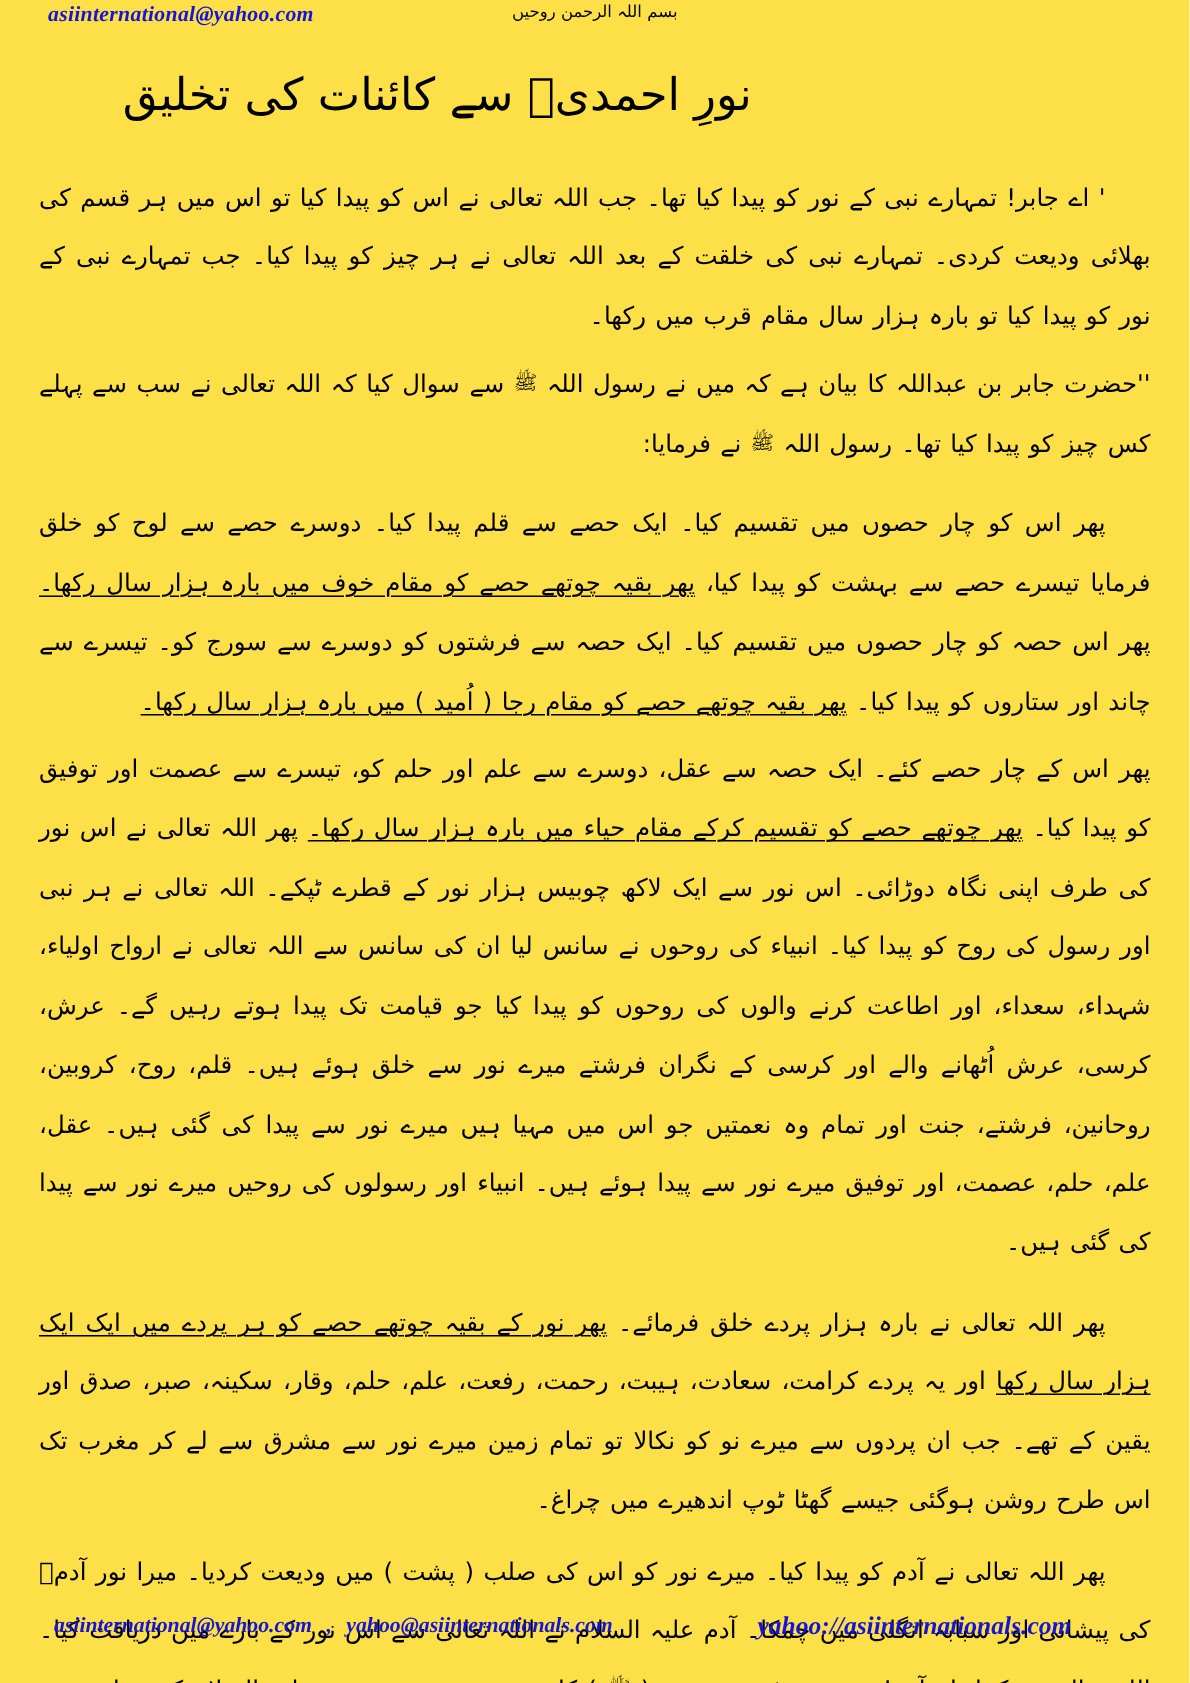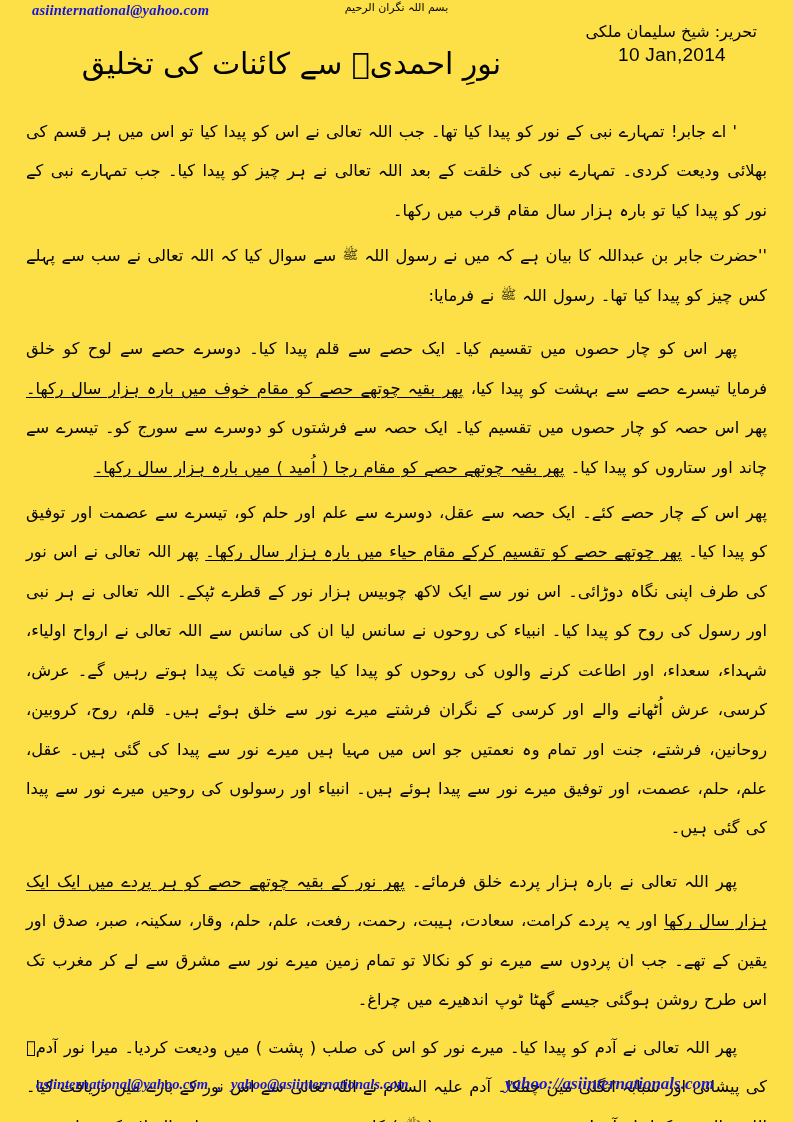--- a/index.html
+++ b/index.html
@@ -168,26 +168,22 @@
   }
 </style>
 </head>
 <body>
 
 <div class="page">
 
   <div class="header">
     <div class="hdr-email">asiinternational@yahoo.com</div>
 
-    <div class="hdr-bismillah">بسم اللہ نگران الرحیم</div>
-
-    <div class="hdr-author-block">
-      <div class="hdr-author">تحریر:  شیخ سلیمان ملکی</div>
-      <div class="hdr-date">10 Jan,2014</div>
-    </div>
+    <div class="hdr-bismillah">بسم اللہ الرحمن روحیں</div>
+
 
     <div class="hdr-title">نورِ احمدیؐ سے کائنات کی تخلیق</div>
   </div>
 
   <div class="body-wrap">
     <p class="para indent"><span>' اے جابر! تمہارے نبی کے نور کو پیدا کیا تھا۔ جب اللہ تعالی نے اس کو پیدا کیا تو اس میں ہر قسم کی بھلائی ودیعت کردی۔ تمہارے نبی کی خلقت کے بعد اللہ تعالی نے ہر چیز کو پیدا کیا۔ جب تمہارے نبی کے نور کو  پیدا کیا تو بارہ ہزار سال مقام قرب میں رکھا۔</span></p>
     <p class="para quote-open"><span>''حضرت جابر بن عبداللہ کا بیان ہے کہ میں نے رسول اللہ  </span><span class="sws">ﷺ</span><span>  سے سوال کیا کہ اللہ تعالی نے سب سے پہلے کس چیز کو پیدا کیا تھا۔ رسول اللہ  </span><span class="sws">ﷺ</span><span>  نے فرمایا:</span></p>
     <p class="para indent gap-before"><span>پھر اس کو چار حصوں میں تقسیم کیا۔ ایک حصے سے قلم پیدا کیا۔ دوسرے حصے سے لوح کو خلق فرمایا تیسرے حصے سے بہشت کو پیدا کیا، </span><u class="ul">پھر بقیہ چوتھے حصے کو مقام خوف میں بارہ ہزار سال رکھا۔</u><span> پھر اس حصہ کو چار حصوں میں تقسیم کیا۔ ایک حصہ سے فرشتوں کو دوسرے سے سورج کو۔ تیسرے سے چاند اور ستاروں کو پیدا کیا۔ </span><u class="ul">پھر بقیہ چوتھے حصے کو مقام رجا ( اُمید ) میں بارہ ہزار سال رکھا۔</u></p>
     <p class="para"><span>پھر اس کے چار حصے کئے۔ ایک حصہ سے عقل،  دوسرے سے علم اور حلم کو، تیسرے سے عصمت اور توفیق کو پیدا کیا۔  </span><u class="ul">پھر چوتھے حصے کو تقسیم کرکے مقام حیاء میں بارہ ہزار سال رکھا۔</u><span>  پھر اللہ تعالی نے اس نور کی طرف اپنی نگاہ دوڑائی۔ اس نور سے ایک لاکھ چوبیس ہزار نور کے قطرے ٹپکے۔ اللہ تعالی نے ہر نبی اور رسول کی روح کو پیدا کیا۔  انبیاء کی روحوں نے سانس لیا ان کی سانس سے اللہ تعالی نے ارواح اولیاء، شہداء، سعداء، اور اطاعت کرنے والوں کی روحوں کو پیدا کیا جو قیامت تک پیدا ہوتے رہیں گے۔ عرش، کرسی، عرش اُٹھانے والے اور کرسی کے نگران فرشتے میرے نور سے خلق ہوئے ہیں۔ قلم، روح، کروبین، روحانین، فرشتے، جنت اور تمام وہ نعمتیں جو اس میں مہیا ہیں میرے نور سے پیدا کی گئی ہیں۔ عقل، علم، حلم، عصمت، اور توفیق میرے نور سے پیدا ہوئے ہیں۔ انبیاء اور رسولوں کی روحیں میرے نور سے پیدا کی گئی ہیں۔</span></p>
     <p class="para indent gap-before"><span>پھر اللہ تعالی نے بارہ ہزار پردے خلق فرمائے۔ </span><u class="ul">پھر نور کے بقیہ چوتھے حصے کو ہر پردے میں ایک ایک ہزار سال رکھا</u><span> اور یہ پردے کرامت، سعادت، ہیبت، رحمت، رفعت، علم، حلم، وقار، سکینہ، صبر، صدق اور یقین کے تھے۔ جب ان پردوں سے میرے نو کو نکالا تو تمام زمین میرے نور سے مشرق سے لے کر مغرب تک اس طرح روشن ہوگئی جیسے گھٹا ٹوپ اندھیرے میں چراغ۔</span></p>

